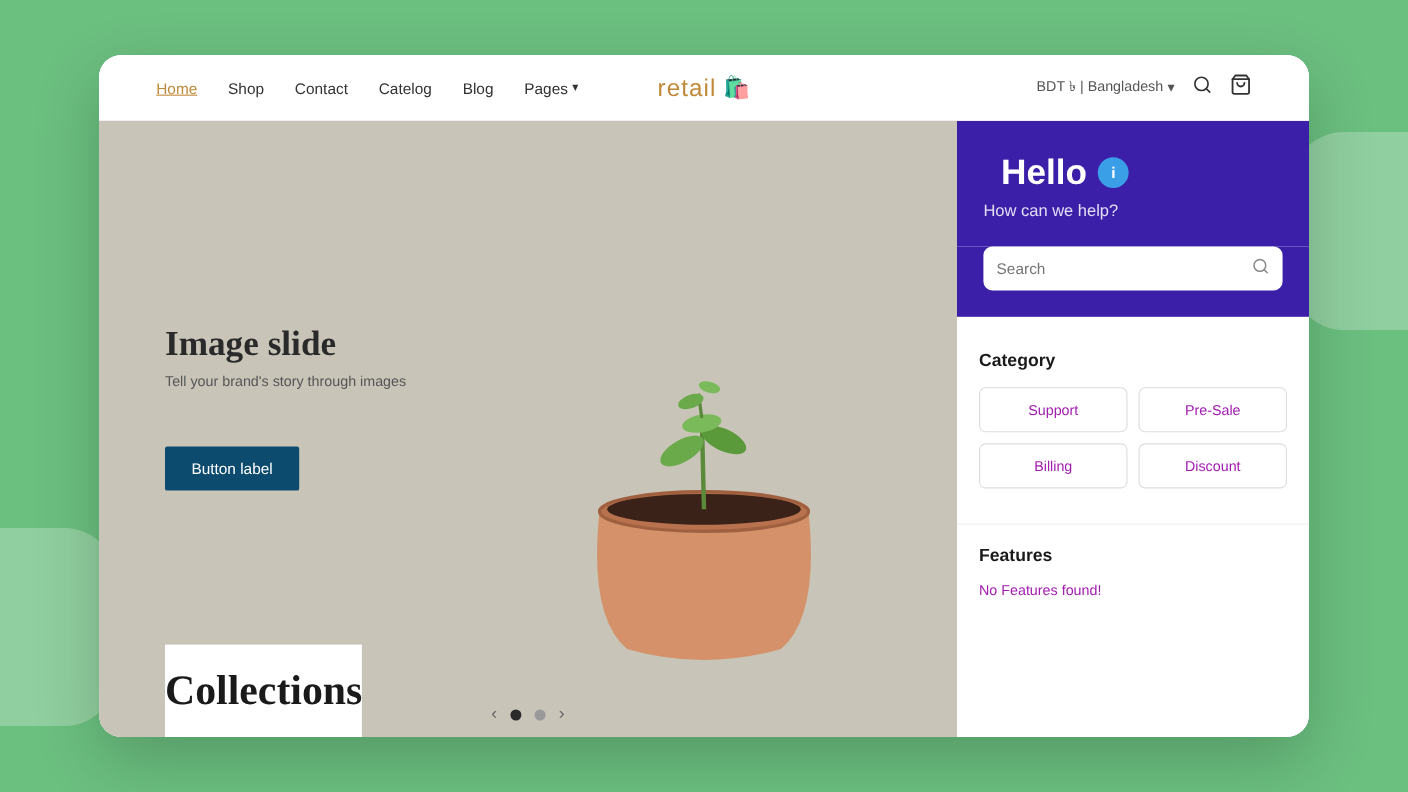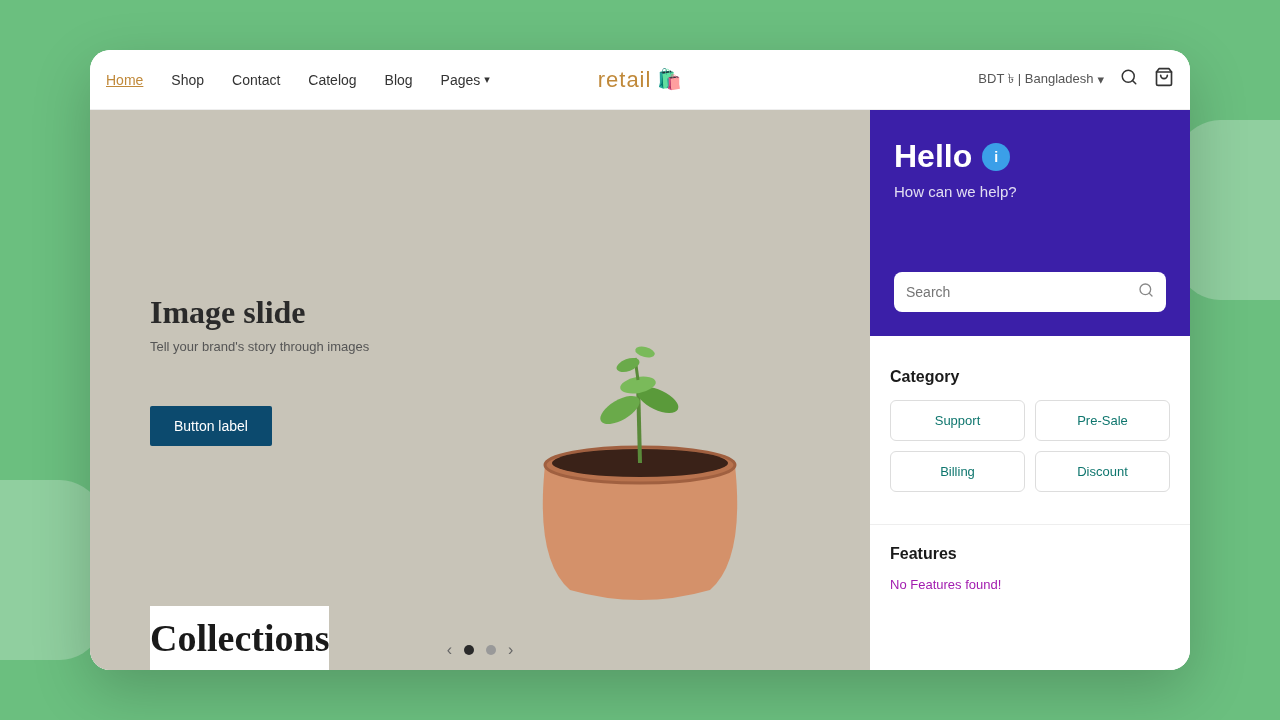--- a/index.html
+++ b/index.html
@@ -52,21 +52,21 @@
       top: 0; left: 0; right: 0; bottom: 0;
       background: #fff;
       border-radius: 20px;
       overflow: hidden;
     }
 
     
     .navbar {
       display: flex;
       align-items: center;
-      padding: 0 16px;
+      padding: 0 52px;
       height: 60px;
       background: #fff;
       border-bottom: 1px solid #eee;
       position: relative;
       z-index: 10;
     }
     .nav-links {
       display: flex;
       gap: 28px;
       align-items: center;
@@ -240,20 +240,21 @@
     .help-header {
       background: #3b1fa8;
       padding: 28px 24px 24px;
       color: #fff;
     }
     .help-hello {
       display: flex;
       align-items: center;
       gap: 10px;
       margin-bottom: 8px;
+      margin-left: 16px;
     }
     .hello-text {
       font-size: 32px;
       font-weight: 800;
       color: #fff;
     }
     .info-badge {
       width: 28px;
       height: 28px;
       background: #3b9fe8;
@@ -274,21 +275,20 @@
       background: #3b1fa8;
       padding: 0 24px 24px;
     }
     .search-box {
       background: #fff;
       border-radius: 8px;
       display: flex;
       align-items: center;
       padding: 0 12px;
       gap: 8px;
-      margin-top: 48px;
     }
     .search-input {
       flex: 1;
       border: none;
       outline: none;
       font-size: 14px;
       padding: 12px 0;
       color: #333;
       background: transparent;
     }
@@ -315,21 +315,21 @@
       display: grid;
       grid-template-columns: 1fr 1fr;
       gap: 10px;
     }
     .category-btn {
       border: 1.5px solid #ddd;
       background: #fff;
       border-radius: 6px;
       padding: 12px;
       font-size: 13px;
-      color: #0f766e;
+      color: #a21caf;
       cursor: pointer;
       text-align: center;
     }
 
     
     .features-section {
       padding: 20px 20px;
     }
     .features-empty {
       font-size: 13px;
@@ -470,18 +470,18 @@
         </div>
 
         <div class="features-section">
           <h3 class="section-title">Features</h3>
           <p class="features-empty">No Features found!</p>
         </div>
 
       </div>
     </div>
 
-    <div style="position:absolute; bottom: 0; left: 60px; background: #fff; padding: 10px 0;">
+    <div style="position:absolute; bottom: 0; left: 60px; background: #fff; padding: 20px 0;">
       <h2 class="collections-title">Collections</h2>
     </div>
 
   </div>
 </div>
 
 </body></html>

